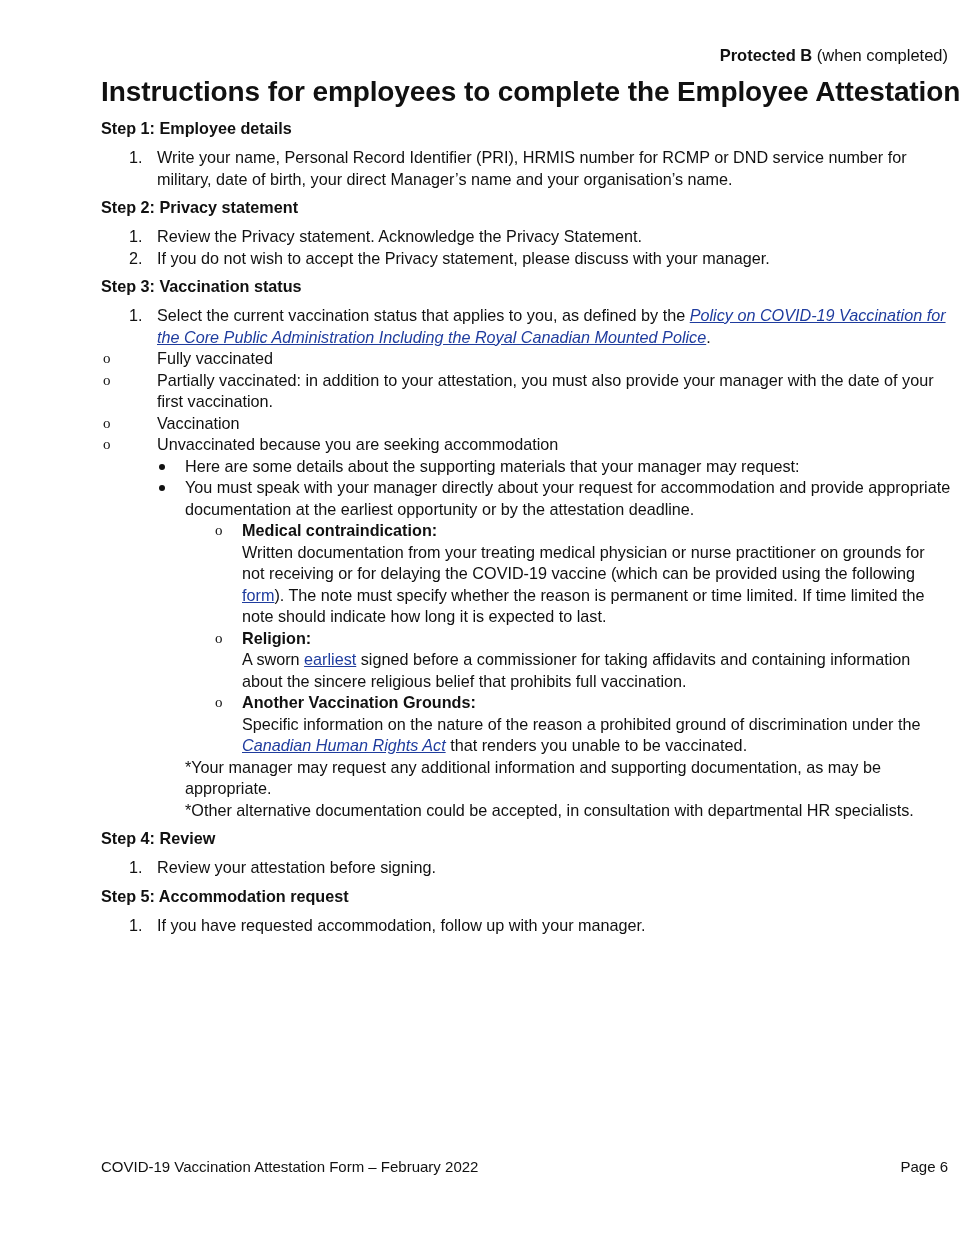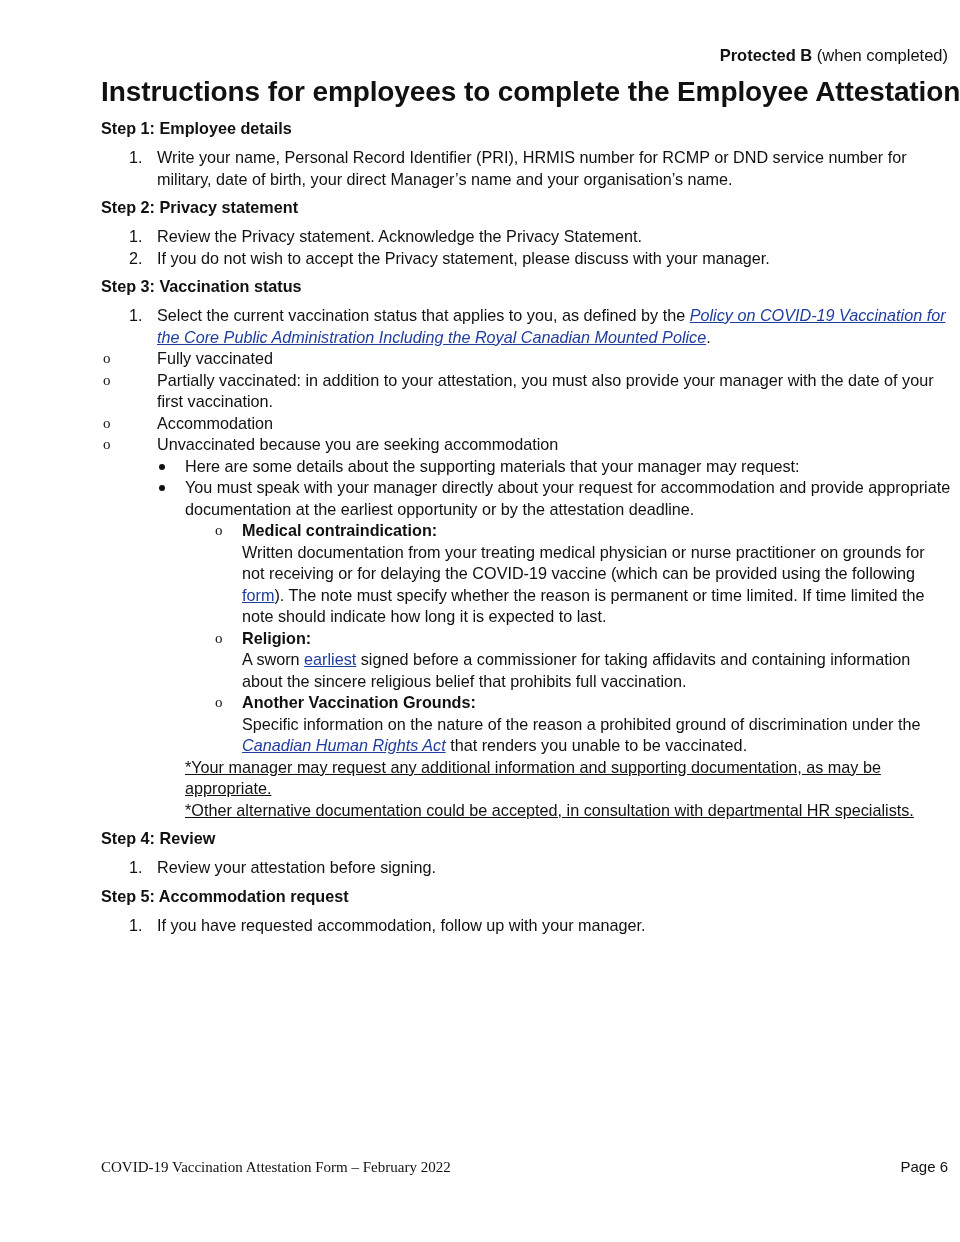--- a/index.html
+++ b/index.html
@@ -27,28 +27,28 @@
   .li .num { position: absolute; left: 28px; top: 0; }
   .gap-after-h { height: 7px; }
   .gap-after-list { height: 7px; }
   .o-item { position: relative; padding-left: 56px; }
   .o-item .mark { position: absolute; left: 2px; top: 0; font-family: "Liberation Serif", serif; font-size: 15px; }
   .bul-item { position: relative; padding-left: 84px; }
   .bul-item .dot { position: absolute; left: 58px; top: 8px; width: 6px; height: 6px; border-radius: 50%; background: #111; }
   .sub-item { position: relative; padding-left: 141px; }
   .sub-item .mark { position: absolute; left: 114px; top: 0; font-family: "Liberation Serif", serif; font-size: 15px; }
   .sub-item .head { font-weight: bold; }
-  .note { padding-left: 84px; text-decoration: underline; }
+  .note { padding-left: 84px; }
   a.link { color: #1f3c9e; text-decoration: underline; }
   a.link.it { font-style: italic; }
   .footer {
     position: absolute; left: 57px; right: 56px; top: 1157px;
     font-size: 15px; line-height: 20px;
   }
-  .footer .left { position: absolute; left: 0; top: 0; white-space: nowrap; font-family: Liberation Serif, serif; }
+  .footer .left { position: absolute; left: 0; top: 0; white-space: nowrap; }
   .footer .right { position: absolute; right: 0; top: 0; white-space: nowrap; }
 </style>
 </head>
 <body>
 
 <div class="page">
 
   <div class="protected"><b>Protected B</b><span> (when completed)</span></div>
 
   <div class="title">Instructions for employees to complete the Employee Attestation Form</div>
@@ -92,21 +92,21 @@
       <div class="o-item">
         <span class="mark">o</span>
         <span>Fully vaccinated</span>
       </div>
       <div class="o-item">
         <span class="mark">o</span>
         <span>Partially vaccinated: in addition to your attestation, you must also provide your manager with the date of your first vaccination.</span>
       </div>
       <div class="o-item">
         <span class="mark">o</span>
-        <span>Accommodation</span>
+        <span>Vaccination</span>
       </div>
       <div class="o-item">
         <span class="mark">o</span>
         <span>Unvaccinated because you are seeking accommodation</span>
       </div>
     </div>
 
     <div>
       <div class="bul-item">
         <span class="dot"></span>

